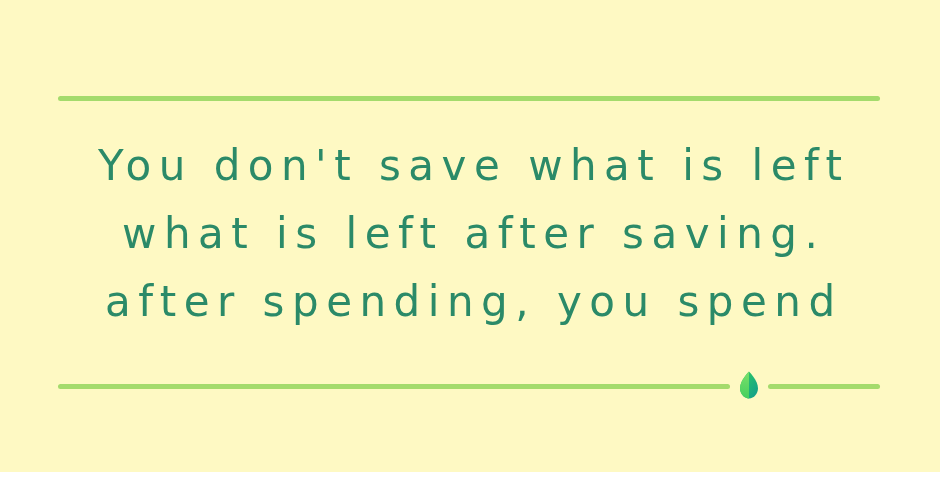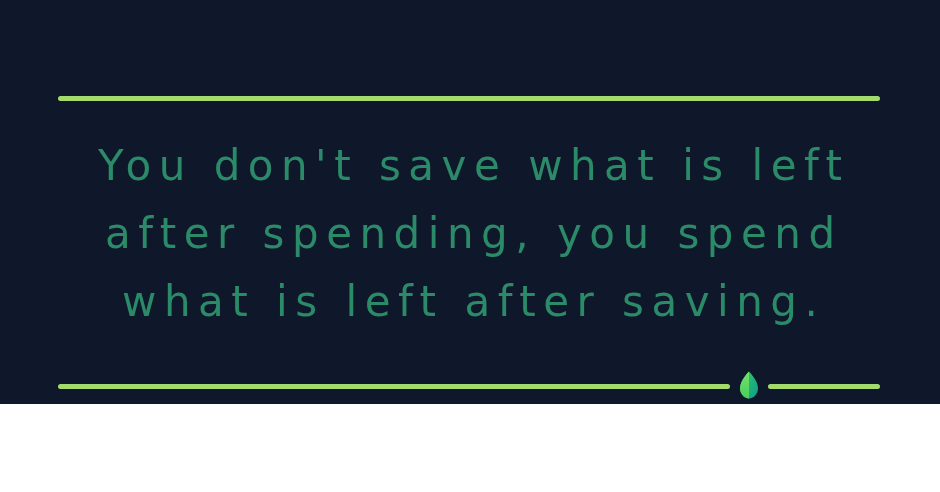--- a/index.html
+++ b/index.html
@@ -11,22 +11,22 @@
   body {
     width: 940px;
     height: 492px;
     overflow: hidden;
     font-family: "DejaVu Sans", "Liberation Sans", sans-serif;
   }
 
   .card {
     position: relative;
     width: 940px;
-    height: 404px;
-    background: #0f172a;
+    height: 472px;
+    background: #fef9c3;
     box-sizing: border-box;
   }
 
   
   .rule-top {
     position: absolute;
     left: 58px;
     top: 96px;
     width: 822px;
     height: 5px;
@@ -83,22 +83,22 @@
 </style>
 </head>
 <body>
 
 <div class="card">
 
   <div class="rule-top"></div>
 
   <div class="quote">
     <span class="quote-line">You don't save what is left</span>
+    <span class="quote-line">what is left after saving.</span>
     <span class="quote-line">after spending, you spend</span>
-    <span class="quote-line">what is left after saving.</span>
   </div>
 
   <div class="rule-bottom-wrap">
     <div class="rule-seg left"></div>
 
     <svg class="leaf-mark" viewBox="0 0 22 28" aria-hidden="true">
       <defs>
         <linearGradient id="leafRight" x1="0" y1="0" x2="1" y2="1">
           <stop offset="0%" stop-color="#3ace52"></stop>
           <stop offset="45%" stop-color="#22b874"></stop>

